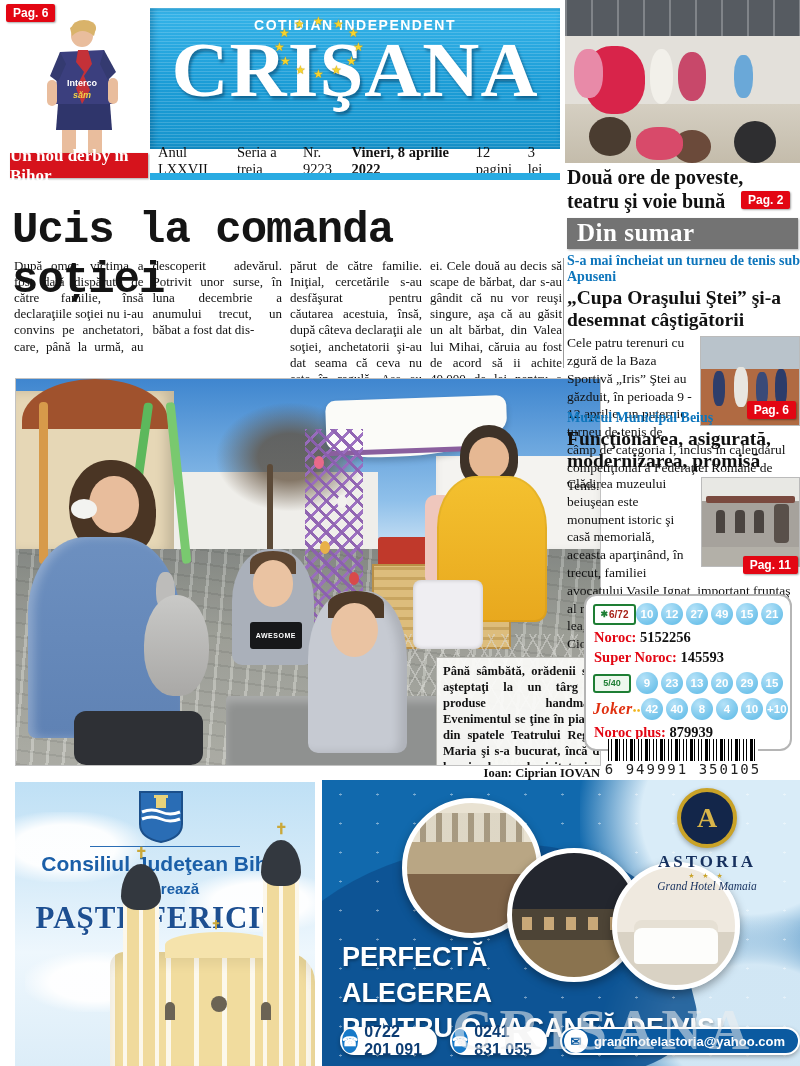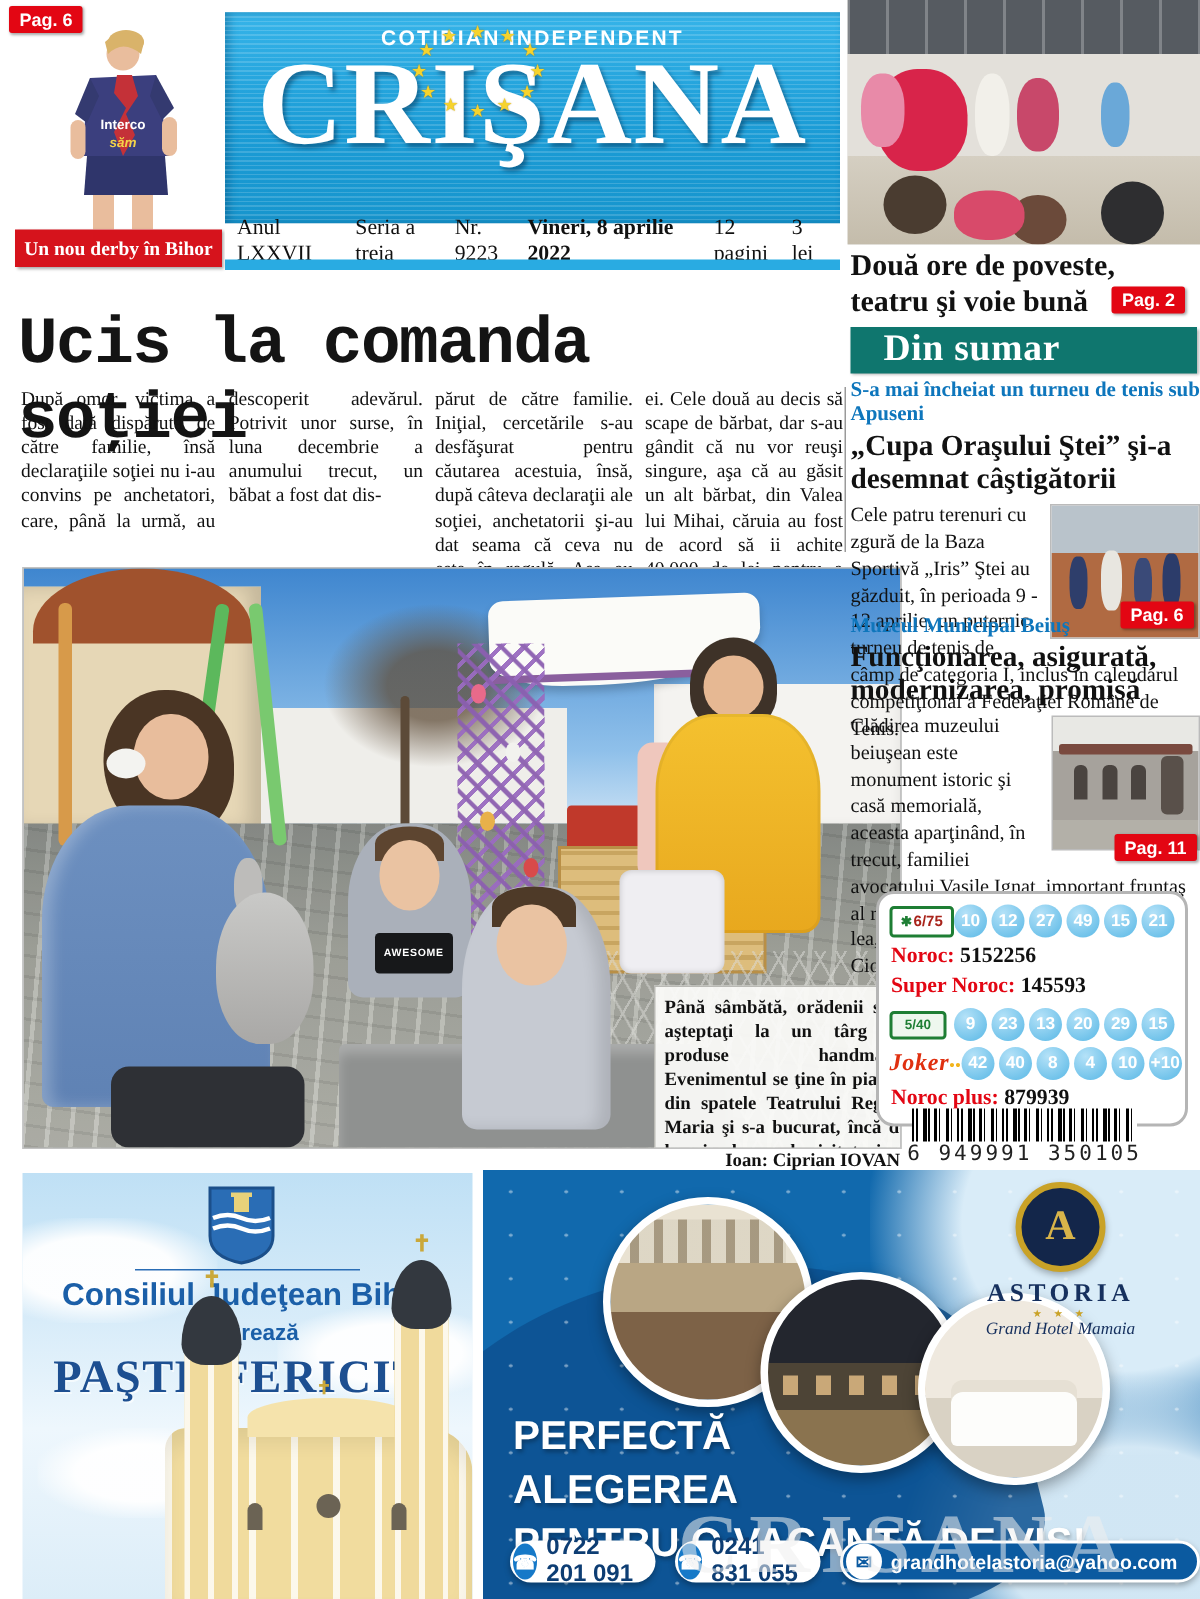--- a/index.html
+++ b/index.html
@@ -21,21 +21,21 @@
     font-size:14px;letter-spacing:1.5px;}
   .mast-title{position:absolute;top:22px;left:0;right:0;text-align:center;color:#fff;
     font-weight:bold;font-size:79px;line-height:1.02;letter-spacing:1px;
     text-shadow:2px 3px 3px rgba(0,50,85,.5);}
   .star{position:absolute;color:#f6d32d;font-size:12px;text-shadow:0 0 1px #a07a10;z-index:5;}
   .infobar{left:150px;top:149px;width:410px;height:24px;display:flex;align-items:center;
     justify-content:space-between;padding:0 8px;box-sizing:border-box;font-size:14.5px;background:#fff;}
   .infobar .b{font-weight:bold;}
   .infostrip{left:150px;top:173px;width:410px;height:7px;background:#29abe2;}
   .derby{left:10px;top:153px;width:138px;height:25px;background:#d6131c;color:#fff;
-    font-weight:bold;font-size:13px;display:flex;align-items:center;justify-content:center;
+    font-weight:bold;font-size:17px;display:flex;align-items:center;justify-content:center;
     box-shadow:1px 1px 2px rgba(0,0,0,.35);}
   
   .subhead{left:14px;top:183px;width:548px;font-size:21px;}
   .subhead .b{font-weight:bold;}
   .headline{left:12px;top:205px;width:552px;
     font-family:Liberation Mono, monospace;font-weight:bold;
     font-size:44px;letter-spacing:-1px;color:#141414;}
   .lead-cols{left:14px;top:258px;width:548px;display:flex;gap:8px;font-size:13px;
     line-height:1.24;text-align:justify;}
   .lead-colA{width:272px;}
@@ -118,22 +118,22 @@
   .r-photo1{position:absolute;left:0;top:0;width:235px;height:163px;overflow:hidden;background:#d8d5cf;}
   .rp{position:absolute;}
   .r-ceiling{left:0;top:0;right:0;height:22%;background:#565b61;
     background-image:repeating-linear-gradient(90deg,rgba(255,255,255,.25) 0 2px,rgba(0,0,0,0) 2px 26px);}
   .r-wall{left:0;top:22%;right:0;height:42%;background:#e3e0da;}
   .r-floor{left:0;top:64%;right:0;bottom:0;background:linear-gradient(180deg,#d5cfc2,#c4bcab);}
   .r-cost{border-radius:45%;position:absolute;}
   .r-head{border-radius:50%;position:absolute;background:#4a3c30;}
   .r-head1{position:absolute;left:2px;top:166px;width:233px;font-weight:bold;font-size:20px;line-height:1.18;}
   .r-pag2{position:absolute;left:176px;top:191px;}
-  .din-sumar{position:absolute;left:2px;top:218px;width:231px;height:31px;background:#0f766e;
-    color:#fff;font-weight:bold;font-size:25px;line-height:30px;padding-left:22px;box-sizing:border-box;
+  .din-sumar{position:absolute;left:2px;top:218px;width:231px;height:31px;background:#737373;
+    color:#fff;font-weight:bold;font-size:25px;line-height:30px;padding-left:10px;box-sizing:border-box;
     letter-spacing:.5px;box-shadow:1px 1px 2px rgba(0,0,0,.3);}
   .r-item{position:absolute;left:2px;width:233px;}
   .kicker{color:#0e76bc;font-weight:bold;font-size:14px;line-height:1.15;margin-bottom:2px;}
   .r-h{font-weight:bold;font-size:19.5px;line-height:1.1;margin-bottom:4px;}
   .r-body{font-size:13.5px;line-height:1.32;text-align:left;}
   .r-img{float:right;margin:2px 0 2px 6px;border:1px solid #bbb;overflow:hidden;position:relative;}
   .r-img-tennis{width:98px;height:88px;background:linear-gradient(180deg,#b9c3cb 0 36%,#b06a42 36% 100%);}
   .r-img-museum{width:97px;height:88px;background:linear-gradient(180deg,#e8e8e4 0 26%,#a6a29c 26% 78%,#b3b0a8 78%);}
   .fig{position:absolute;border-radius:40%;}
   .r-badge{position:absolute;}
@@ -393,21 +393,21 @@
         </span>
         <span>Clădirea muzeului beiuşean este monument istoric şi casă memorială, aceasta aparţinând, în trecut, familiei avocatului Vasile Ignat, important fruntaş al românilor bihoreni din veacul al XIX-lea, şi apoi ginerelui acestuia, Ioan Ciordaş.</span>
       </div>
       <span class="badge r-badge" style="right:2px;top:146px;">Pag. 11</span>
     </div>
 
     <div class="lotto">
       <div class="lrow">
         <span class="logo649">
             <span class="st">✱</span>
-            <span>6/75</span>
+            <span>6/72</span>
           </span>
         <span class="lballs">
           <span class="ball">10</span>
           <span class="ball">12</span>
           <span class="ball">27</span>
           <span class="ball">49</span>
           <span class="ball">15</span>
           <span class="ball">21</span>
         </span>
       </div>

